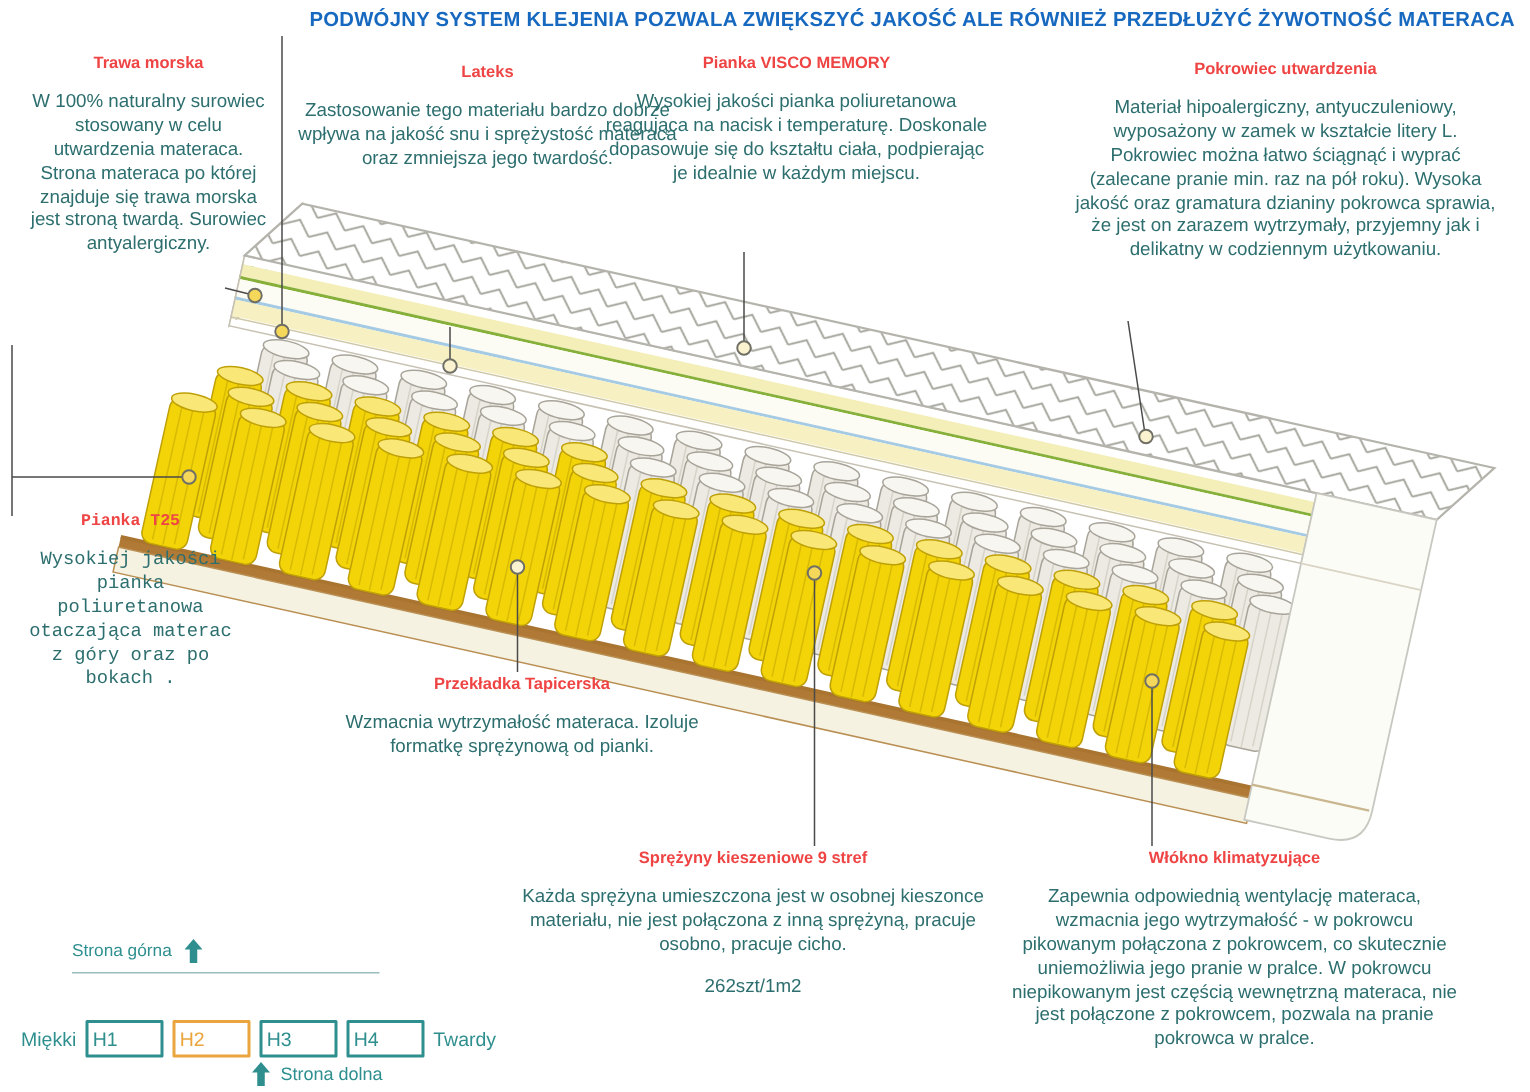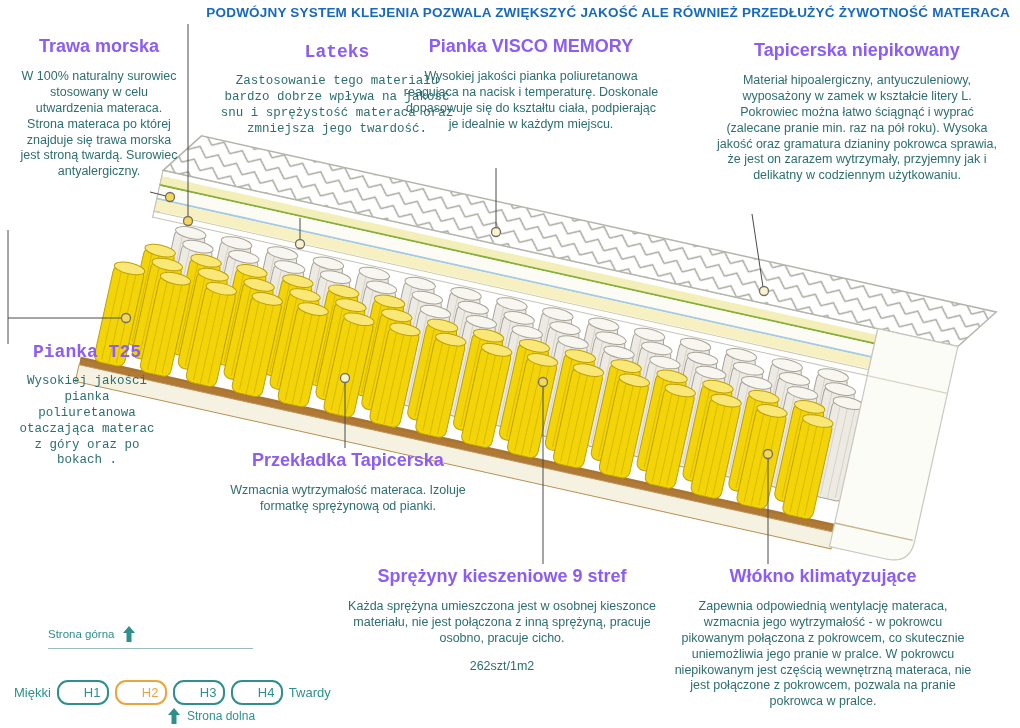--- a/index.html
+++ b/index.html
@@ -2,31 +2,31 @@
 <html><head>
 <meta charset="utf-8">
 <style>
   html,body{margin:0;padding:0;background:#fff;}
   .stage{position:relative;width:1020px;height:728px;background:#fff;overflow:hidden;
          font-family:"Liberation Sans","DejaVu Sans",sans-serif;}
   svg.art{position:absolute;left:0;top:0;z-index:1;}
   .banner{position:absolute;left:10px;top:5px;width:1000px;text-align:right;z-index:3;
           font-size:13.5px;font-weight:bold;color:#1769c0;letter-spacing:.2px;}
   .callout{position:absolute;z-index:3;text-align:center;}
-  .callout h3{margin:0 0 3px 0;font-size:18px;font-weight:bold;color:#8b5cf6;}
+  .callout h3{margin:0 0 3px 0;font-size:11px;font-weight:bold;color:#ef4444;}
   .callout p{margin:12px;font-size:12.5px;line-height:1.27;color:#2d6e6e;}
   .count-line{font-size:12.5px;color:#2d6e6e;margin-top:2px;}
   
   .scale{position:absolute;left:10px;top:618px;width:330px;height:108px;z-index:3;color:#2f8f8f;}
   .side-top{position:absolute;left:38px;top:8px;font-size:11.5px;display:flex;align-items:center;gap:8px;}
   .scale-line{position:absolute;left:38px;top:30px;width:205px;border-top:1px solid #9bbcbc;}
   .scale-row{position:absolute;left:4px;top:62px;display:flex;gap:6px;align-items:center;}
   .end-label{font-size:13px;color:#2f8f8f;}
-  .hbox{width:52px;height:25px;border:2px solid #2f8f8f;border-radius:11px;display:flex;
-        align-items:center;padding-left:25px;box-sizing:border-box;font-size:13px;color:#2f8f8f;}
+  .hbox{width:52px;height:25px;border:2px solid #2f8f8f;border-radius:1px;display:flex;
+        align-items:center;padding-left:3px;box-sizing:border-box;font-size:13px;color:#2f8f8f;}
   .hbox.active{border-color:#eaa53e;color:#eaa53e;}
   .side-bottom{position:absolute;left:158px;top:90px;font-size:12px;display:flex;align-items:center;gap:7px;}
 </style>
 </head>
 <body>
 
 <div class="stage">
 
   <svg class="art" width="1020" height="728" viewBox="0 0 1020 728">
     <defs>
@@ -209,32 +209,32 @@
     </g>
   </svg>
 
   <div class="banner">PODWÓJNY SYSTEM KLEJENIA POZWALA ZWIĘKSZYĆ JAKOŚĆ ALE RÓWNIEŻ PRZEDŁUŻYĆ ŻYWOTNOŚĆ MATERACA</div>
 
   <div class="callout" style="left:8px;top:36px;width:182px;">
     <h3>Trawa morska</h3>
     <p>W 100% naturalny surowiec stosowany w celu utwardzenia materaca. Strona materaca po której znajduje się trawa morska jest stroną twardą. Surowiec antyalergiczny.</p>
   </div>
 
-  <div class="callout" style="left:198px;top:42px;width:278px;font-family:Liberation Mono, monospace;">
+  <div class="callout" style="left:186px;top:42px;width:278px;">
     <h3>Lateks</h3>
     <p>Zastosowanie tego materiału bardzo dobrze wpływa na jakość snu i sprężystość materaca oraz zmniejsza jego twardość.</p>
   </div>
 
   <div class="callout" style="left:388px;top:36px;width:286px;">
     <h3>Pianka VISCO MEMORY</h3>
     <p>Wysokiej jakości pianka poliuretanowa reagująca na nacisk i temperaturę. Doskonale dopasowuje się do kształtu ciała, podpierając je idealnie w każdym miejscu.</p>
   </div>
 
   <div class="callout" style="left:700px;top:40px;width:314px;">
-    <h3>Tapicerska niepikowany</h3>
+    <h3>Pokrowiec utwardzenia</h3>
     <p>Materiał hipoalergiczny, antyuczuleniowy, wyposażony w zamek w kształcie litery L. Pokrowiec można łatwo ściągnąć i wyprać (zalecane pranie min. raz na pół roku). Wysoka jakość oraz gramatura dzianiny pokrowca sprawia, że jest on zarazem wytrzymały, przyjemny jak i delikatny w codziennym użytkowaniu.</p>
   </div>
 
   <div class="callout" style="left:2px;top:342px;width:170px;font-family:Liberation Mono, monospace;">
     <h3>Pianka T25</h3>
     <p>Wysokiej jakości pianka poliuretanowa otaczająca materac z góry oraz po bokach .</p>
   </div>
 
   <div class="callout" style="left:208px;top:450px;width:280px;">
     <h3>Przekładka Tapicerska</h3>

